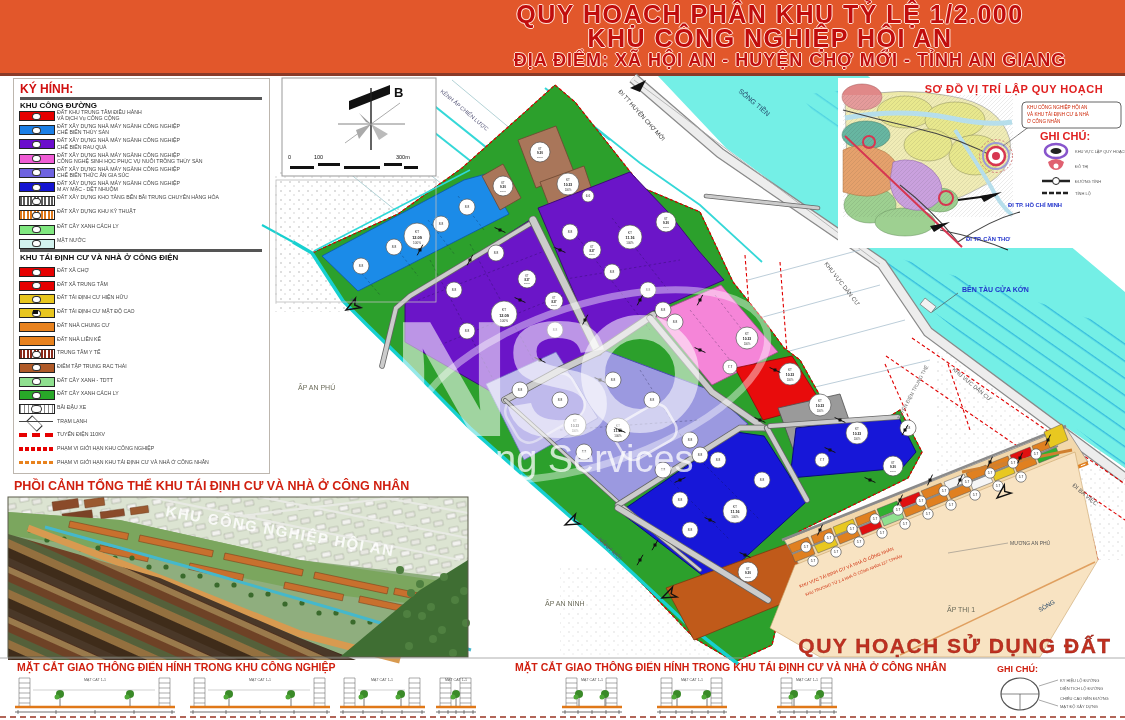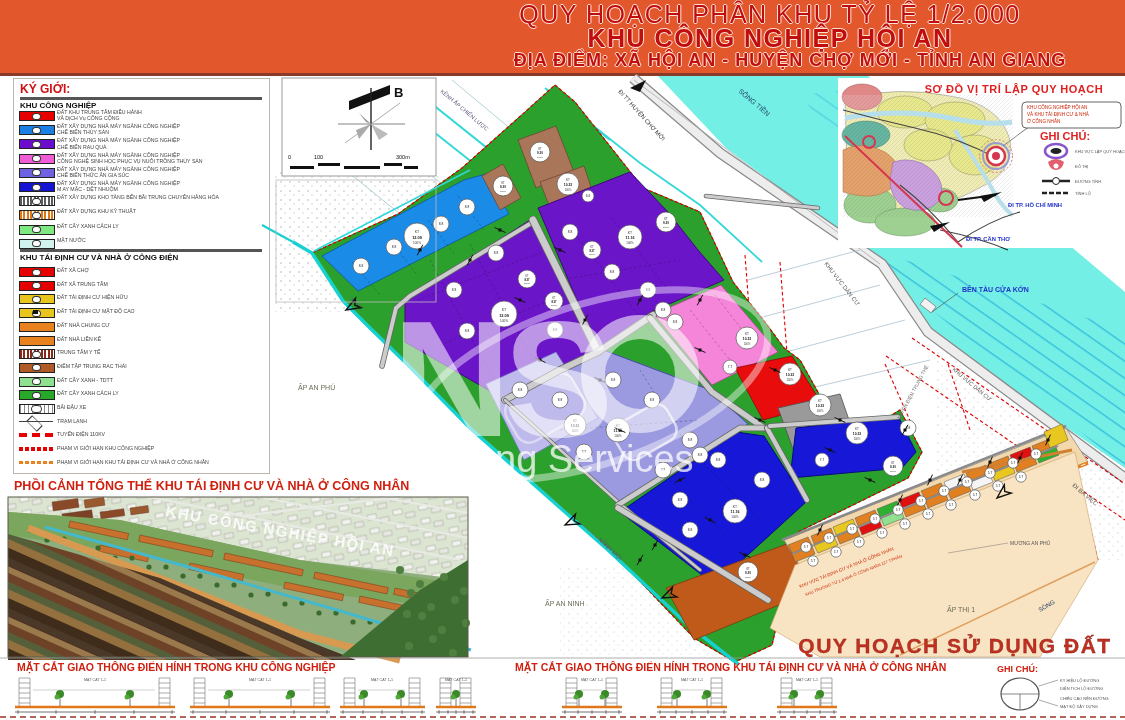--- a/index.html
+++ b/index.html
@@ -3,34 +3,34 @@
 <style>
 html,body{margin:0;padding:0;}
 body{width:1125px;height:720px;position:relative;overflow:hidden;background:#fff;
  font-family:"Liberation Sans",sans-serif;}
 .abs{position:absolute;}
 </style></head>
 <body>
 
 <div class="abs" style="left:0;top:0;width:1125px;height:73px;background:#E2572B;"></div>
 
-<div class="abs" style="left:420px;top:0px;width:700px;text-align:center;font-size:25px;font-weight:normal;color:#C00D0D;letter-spacing:1.5px;text-shadow:-1px 0 #ffe2d6,1px 0 #ffe2d6,0 -1px #ffe2d6,0 1px #ffe2d6;">QUY HOẠCH PHÂN KHU TỶ LỆ 1/2.000</div>
+<div class="abs" style="left:420px;top:0px;width:700px;text-align:center;font-size:25px;font-weight:bold;color:#C00D0D;letter-spacing:1.5px;text-shadow:-1px 0 #ffe2d6,1px 0 #ffe2d6,0 -1px #ffe2d6,0 1px #ffe2d6;">QUY HOẠCH PHÂN KHU TỶ LỆ 1/2.000</div>
 
 <div class="abs" style="left:420px;top:24px;width:700px;text-align:center;font-size:25px;font-weight:bold;color:#C00D0D;letter-spacing:1.5px;text-shadow:-1px 0 #ffe2d6,1px 0 #ffe2d6,0 -1px #ffe2d6,0 1px #ffe2d6;">KHU CÔNG NGHIỆP HỘI AN</div>
 
 <div class="abs" style="left:440px;top:50px;width:700px;text-align:center;font-size:18px;font-weight:bold;color:#C01010;letter-spacing:1px;text-shadow:-1px 0 #ffdccc,1px 0 #ffdccc,0 -1px #ffdccc,0 1px #ffdccc;">ĐỊA ĐIỂM: XÃ HỘI AN - HUYỆN CHỢ MỚI - TỈNH AN GIANG</div>
 
 <div class="abs" style="left:0;top:73px;width:1125px;height:3px;background:#8a3a28;"></div>
 
 <div class="abs" style="left:13px;top:78px;width:255px;height:394px;border:1px solid #bdb6ae;background:#fff;"></div>
 
-<div class="abs" style="left:20px;top:82px;font-size:12px;font-weight:bold;color:#D01010;">KÝ GIỚI:</div>
+<div class="abs" style="left:20px;top:82px;font-size:12px;font-weight:bold;color:#D01010;">KÝ HÍNH:</div>
 <div class="abs" style="left:20px;top:97px;width:242px;height:2.5px;background:#555;"></div>
 
-<div class="abs" style="left:20px;top:101px;font-size:8px;font-weight:bold;color:#111;">KHU CÔNG NGHIỆP</div>
+<div class="abs" style="left:20px;top:101px;font-size:8px;font-weight:bold;color:#111;">KHU CÔNG ĐƯỜNG</div>
 
 <div class="abs" style="left:19px;top:111px;width:34px;height:8px;background:#E60000;border:0.5px solid #222;"></div>
 <div class="abs" style="left:32px;top:112.5px;width:7px;height:5px;background:#fff;border-radius:40%/50%;border:0.5px solid #333;"></div>
 <div class="abs" style="left:57px;top:109px;font-size:5.2px;line-height:6.2px;color:#444;white-space:nowrap;">ĐẤT KHU TRUNG TÂM ĐIỀU HÀNH<br>VÀ DịCH Vụ CÔNG CỘNG</div>
 <div class="abs" style="left:19px;top:125.2px;width:34px;height:8px;background:#1B7FE6;border:0.5px solid #222;"></div>
 <div class="abs" style="left:32px;top:126.7px;width:7px;height:5px;background:#fff;border-radius:40%/50%;border:0.5px solid #333;"></div>
 <div class="abs" style="left:57px;top:123.2px;font-size:5.2px;line-height:6.2px;color:#444;white-space:nowrap;">ĐẤT XÂY DỰNG NHÀ MÁY NGÀNH CÔNG NGHIỆP<br>CHẾ BIẾN THỦY SẢN</div>
 <div class="abs" style="left:19px;top:139.4px;width:34px;height:8px;background:#6A0DCC;border:0.5px solid #222;"></div>
 <div class="abs" style="left:32px;top:140.9px;width:7px;height:5px;background:#fff;border-radius:40%/50%;border:0.5px solid #333;"></div>
 <div class="abs" style="left:57px;top:137.4px;font-size:5.2px;line-height:6.2px;color:#444;white-space:nowrap;">ĐẤT XÂY DỰNG NHÀ MÁY NGÀNH CÔNG NGHIỆP<br>CHẾ BIẾN RAU QUẢ</div>

